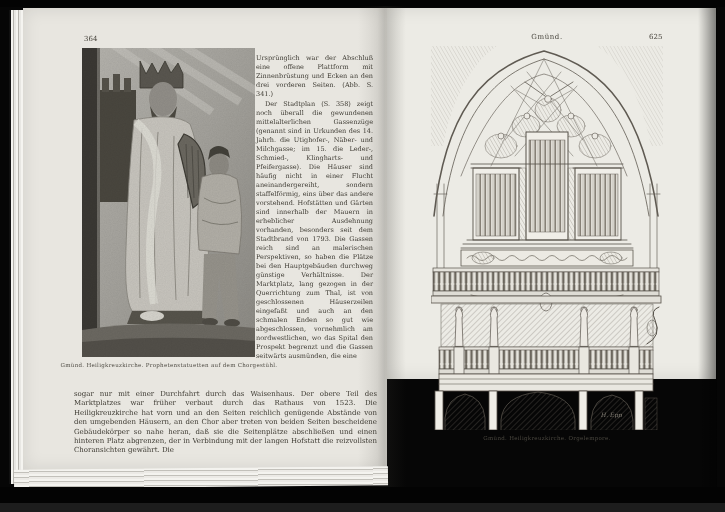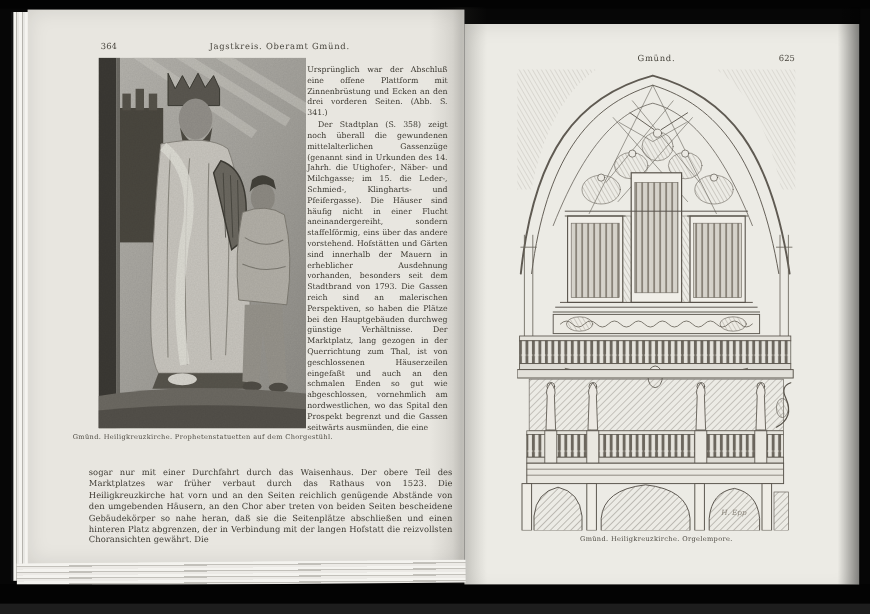--- a/index.html
+++ b/index.html
@@ -1,21 +1,21 @@
 <!DOCTYPE html>
 <html lang="de"><head>
 <meta charset="utf-8">
 <style>
   html,body{margin:0;padding:0;background:#000;}
   .stage{position:relative;width:725px;height:512px;background:#060606;overflow:hidden;
          font-family:"DejaVu Serif", serif;color:#3a372f;}
   
   .page{position:absolute;box-shadow:inset 0 0 18px rgba(0,0,0,0.10);}
   .left-page{left:23px;top:8px;width:364px;height:462px;background:#e8e6e0;}
-  .right-page{left:387px;top:20px;width:329px;height:474px;background:#ecebe5;}
+  .right-page{left:387px;top:8px;width:329px;height:371px;background:#ecebe5;}
   .page-stack-left{position:absolute;left:9px;top:10px;width:14px;height:474px;
     background:repeating-linear-gradient(to right,#f5f4f0 0 2px,#b5b3ad 2px 3px,#e8e7e3 3px 5px);
     border-left:2px solid #111;}
   .bottom-edges{position:absolute;left:14px;top:468px;width:374px;height:19px;
     transform:rotate(-0.5deg);
     background:repeating-linear-gradient(to bottom,#f4f3ef 0 2px,#c2c0ba 2px 3px,#eceae6 3px 5px);}
   .gutter-shadow{position:absolute;left:358px;top:6px;width:48px;height:481px;pointer-events:none;
     background:linear-gradient(to right,rgba(0,0,0,0) 0%,rgba(60,58,52,0.10) 40%,rgba(60,58,52,0.20) 55%,rgba(0,0,0,0) 100%);}
   .right-edge-shadow{position:absolute;left:698px;top:6px;width:19px;height:481px;pointer-events:none;
     background:linear-gradient(to right,rgba(0,0,0,0),rgba(0,0,0,0.45));}
@@ -47,21 +47,20 @@
 </head>
 <body>
 
 <div class="stage">
 
   <div class="top-bar"></div>
   <div class="page-stack-left"></div>
 
   <div class="page left-page">
     <span class="page-num" style="left:61px;top:27px;">364</span>
-    <span class="run-head" style="left:95px;top:27px;width:230px;text-align:center;">Jagstkreis. Oberamt Gmünd.</span>
 
     <div class="photo-frame">
       <svg viewBox="0 0 173 309" width="173" height="309">
         <defs>
           <linearGradient id="phBg" x1="0" y1="0" x2="1" y2="1">
             <stop offset="0" stop-color="#b6b4ae"></stop>
             <stop offset="0.5" stop-color="#a4a29c"></stop>
             <stop offset="1" stop-color="#8c8a84"></stop>
           </linearGradient>
           <filter id="grainF" x="0" y="0" width="100%" height="100%">

